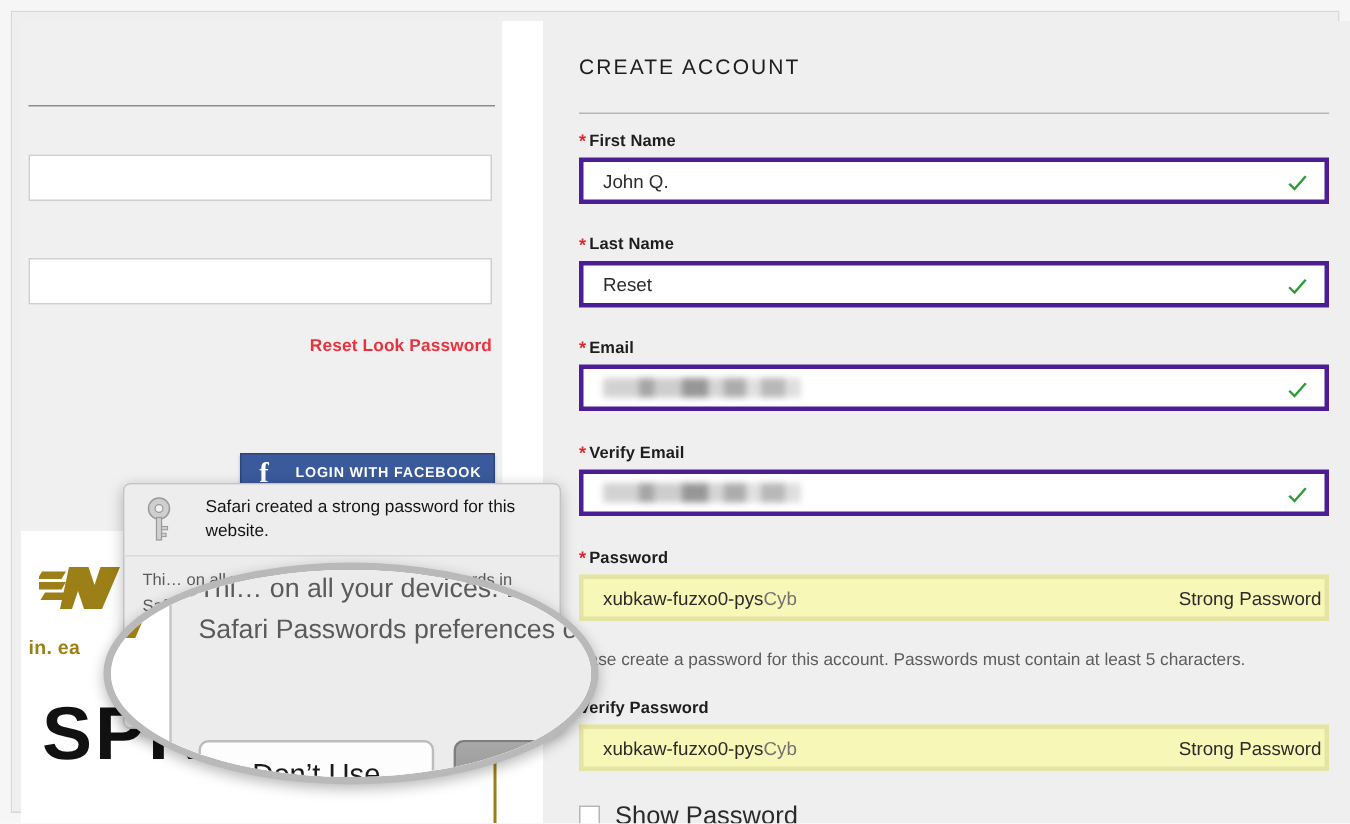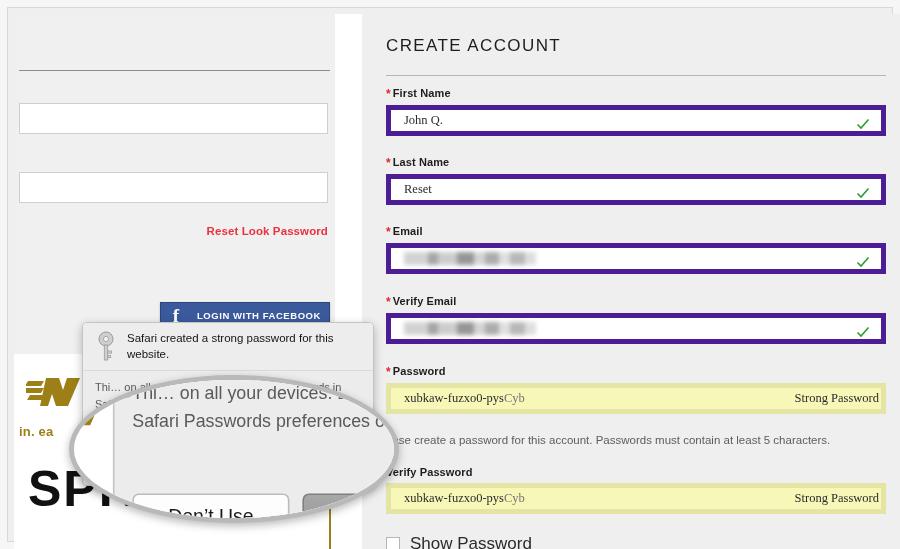--- a/index.html
+++ b/index.html
@@ -89,38 +89,38 @@
   
   #gutter{
     position:absolute;left:321px;top:0;width:27px;height:535px;background:#ffffff;
   }
   #right-panel{
     position:absolute;left:348px;top:0px;width:538px;height:535px;
     background:#efefef;
   }
   #create-title{
     position:absolute;left:24px;top:22px;color:#1d1d1d;
-    font-size:17px;font-weight:400;letter-spacing:1.4px;
+    font-size:14px;font-weight:400;letter-spacing:1.4px;
   }
   #title-rule{
     position:absolute;left:24px;top:61px;width:500px;height:0;
     border-top:1px solid #b6b6b6;
   }
 
   .field-group{position:absolute;left:24px;width:524px;}
   .field-label{
     font-size:11px;font-weight:700;color:#1d1d1d;letter-spacing:.1px;
     margin-bottom:5px;
   }
   .req{color:#e0262f;font-size:12px;font-weight:700;margin-right:2px;
        position:relative;top:1px;}
   .field-box{
     position:relative;width:500px;height:31px;box-sizing:border-box;
-    border:5px solid #4c1d95;background:#ffffff;
-    display:flex;align-items:center;font-family:Liberation Serif, serif;
+    border:3px solid #4c1d95;background:#ffffff;
+    display:flex;align-items:center;
   }
   .field-box.yellow{background:#f7f7b8;border-color:#e4e4a4;}
   .field-text{
     font-size:12.5px;color:#2b2b2b;margin-left:13px;white-space:nowrap;
   }
   .field-text .fade{color:#737373;}
   .check{
     position:absolute;right:11px;top:7px;width:14px;height:14px;
   }
   .strong-tag{
@@ -151,21 +151,21 @@
     box-shadow:0 3px 10px rgba(0,0,0,.26);
     overflow:hidden;
   }
   #pw-dlg-head{
     position:absolute;left:0;top:0;width:290px;height:48px;
     background:#ededed;border-bottom:1px solid #d9d9d9;
     display:flex;align-items:flex-start;padding-top:8px;box-sizing:border-box;
   }
   #key-icon{margin-left:12px;width:22px;height:32px;}
   #pw-dlg-title{
-    font-size:11.5px;color:#141414;line-height:1.38;margin-left:10px;width:210px;
+    font-size:11.5px;color:#141414;line-height:1.38;margin-left:20px;width:210px;
   }
   #pw-dlg-body{
     position:absolute;left:12px;top:56px;width:266px;
     font-size:11px;color:#5a5a5a;line-height:1.5;
   }
   #pw-dlg-buttons{
     position:absolute;left:0;bottom:10px;width:290px;height:26px;
   }
   #dont-use-btn{
     position:absolute;left:12px;top:0;width:95px;height:25px;

